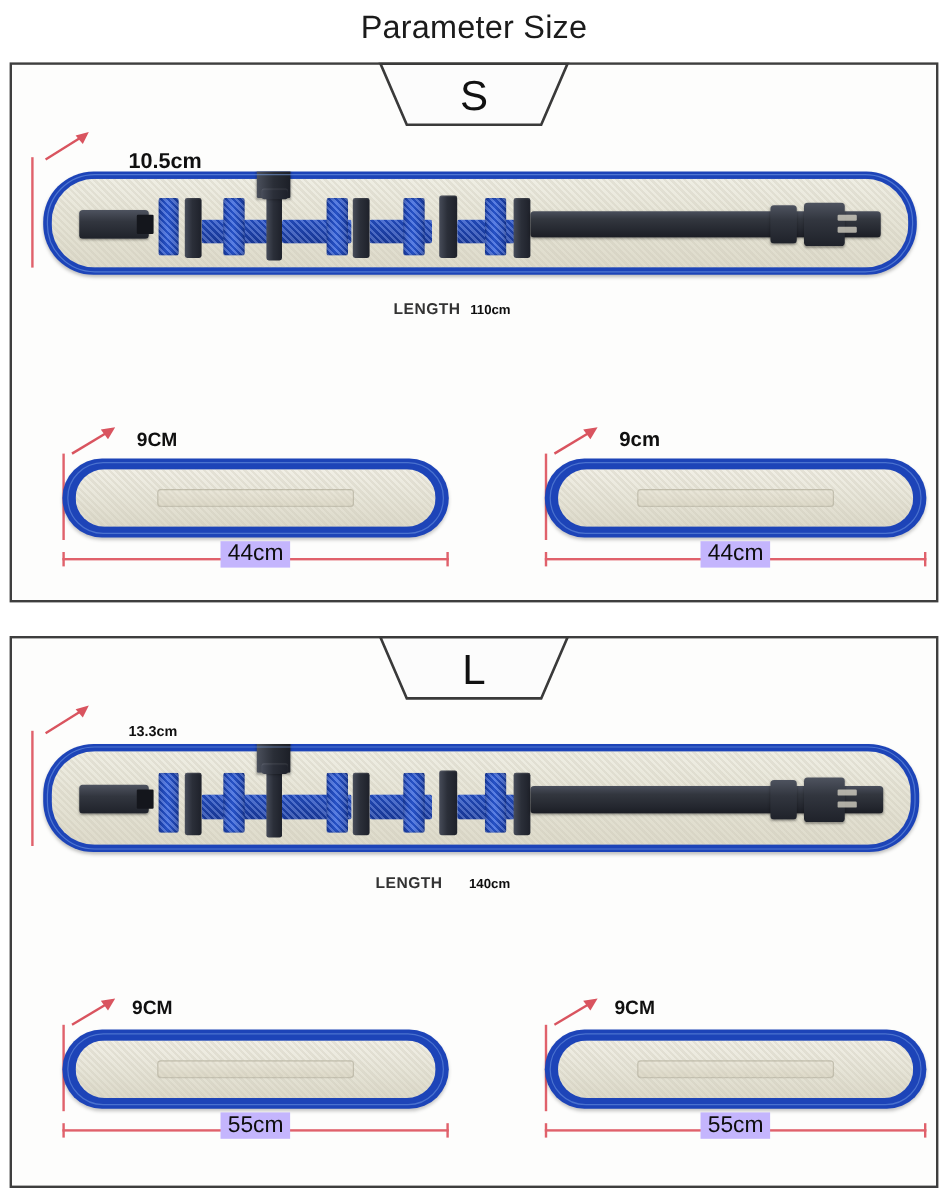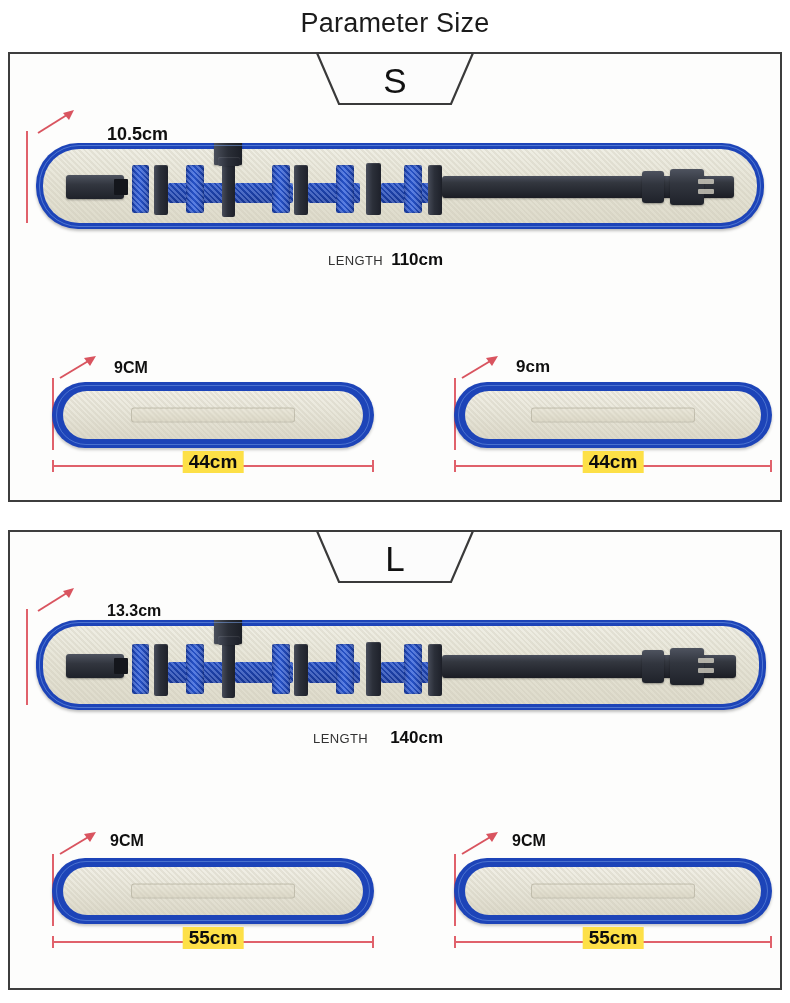--- a/index.html
+++ b/index.html
@@ -203,26 +203,26 @@
     margin-left: 28px;
   }
   .length-row {
     position: absolute;
     display: flex;
     align-items: baseline;
     white-space: nowrap;
   }
   .length-word {
     font-size: 13px;
-    font-weight: 400;
+    font-weight: 700;
     color: #333;
     letter-spacing: .4px;
   }
   .length-val {
-    font-size: 17px;
+    font-size: 11px;
     font-weight: bold;
     color: #0d0d0d;
   }
 
   
   .v-line {
     position: absolute;
     width: 2px;
     background: #e0616b;
   }
@@ -250,24 +250,24 @@
     height: 12px;
     background: #e0616b;
   }
   .h-dim .tick.left { left: 0; }
   .h-dim .tick.right { right: 0; }
   .h-dim .cap {
     position: absolute;
     top: -9px;
     left: 50%;
     transform: translateX(-50%);
-    background: #fde047;
+    background: #c4b5fd;
     padding: 0 6px;
     font-size: 19px;
-    font-weight: bold;
+    font-weight: normal;
     color: #0d0d0d;
     white-space: nowrap;
   }
 </style>
 </head>
 <body>
 
 <div class="page-title">Parameter Size</div>
 
 <div class="panel panel--s">
@@ -374,21 +374,21 @@
   </svg>
   <div class="size-tab-inner" style="display:flex;align-items:center;justify-content:center;">
     <span class="size-tab-label">L</span>
   </div>
 
   <div class="v-line" style="left:16px; top:77px; height:96px;"></div>
   <svg class="arrow-diag" style="left:26px; top:55px;" viewBox="0 0 40 26">
     <line x1="2" y1="24" x2="34" y2="4" stroke="#d9545f" stroke-width="2"></line>
     <polygon points="38,1 27,4 33,11" fill="#d9545f"></polygon>
   </svg>
-  <div class="dim-label" style="left:69px; top:70px; font-size:16px;">13.3cm</div>
+  <div class="dim-label" style="left:69px; top:70px; font-size:12px;">13.3cm</div>
 
   <div class="belt-wrap" style="left:26px; top:88px; width:730px; height:90px;">
     <div class="belt">
       <div class="belt-inner"></div>
 
       <div class="buckle" style="left:30px; top:34px; width:58px; height:24px;"></div>
       <div class="buckle-prong" style="left:78px; top:38px; width:14px; height:16px;"></div>
 
       <div class="loop-blue" style="left:96px;  top:24px; width:17px; height:50px;"></div>
       <div class="strap-dark vert" style="left:118px; top:24px; width:14px; height:52px;"></div>

